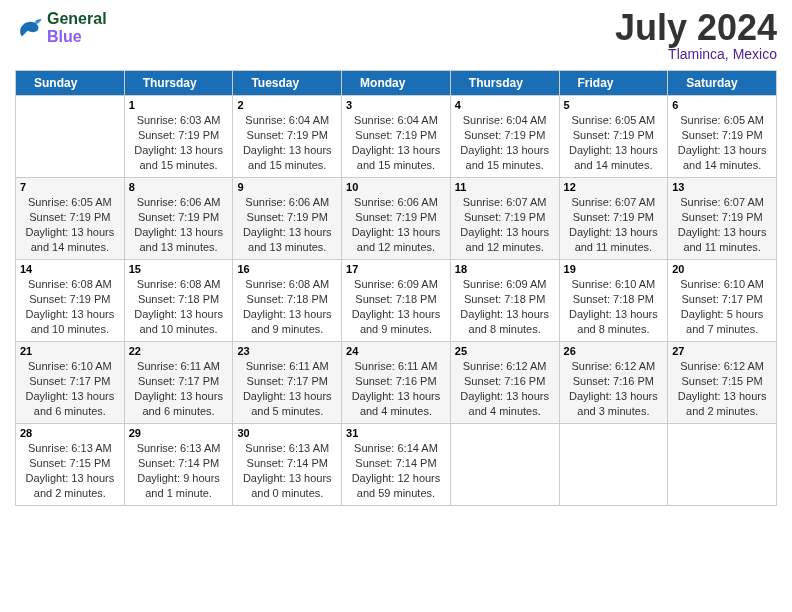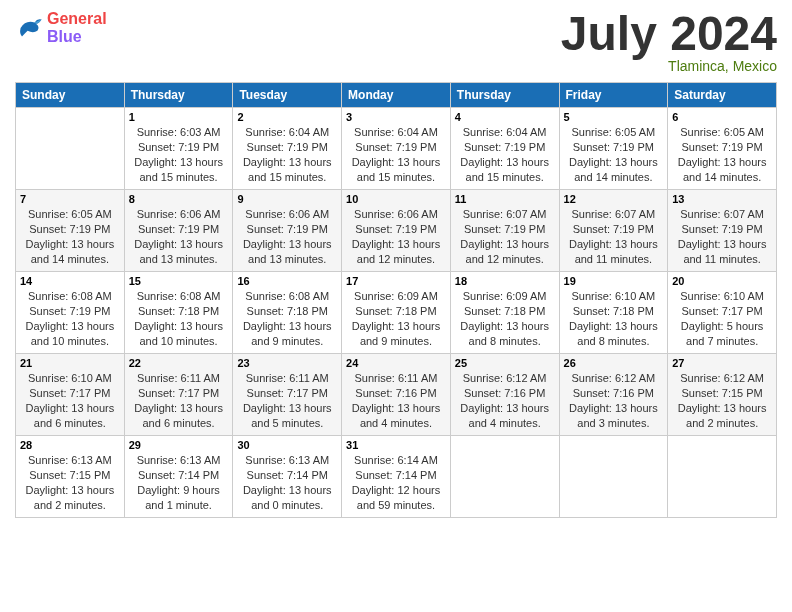--- a/index.html
+++ b/index.html
@@ -27,38 +27,38 @@
       gap: 4px;
     }
     .logo-bird {
       width: 28px;
       height: 28px;
     }
     .title-block {
       text-align: right;
     }
     .month-title {
-      font-size: 48px;
+      font-size: 36px;
       font-weight: bold;
       color: #333;
       line-height: 1;
     }
     .location {
       font-size: 14px;
-      color: #4d7c0f;
+      color: #4c1d95;
     }
     .calendar {
       width: 100%;
       border-collapse: collapse;
       font-size: 10px;
     }
     .calendar th {
       background: #1a6eb5;
       color: #fff;
-      padding: 5px 6px;
+      padding: 5px 18px;
       text-align: left;
       font-size: 12px;
       font-weight: bold;
       border: 1px solid #ccc;
     }
     .calendar td {
       border: 1px solid #ccc;
       vertical-align: top;
       padding: 3px 4px;
       width: calc(100% / 7);
@@ -87,21 +87,21 @@
 <body>
 
 <div class="page">
   <div class="header">
     <div class="logo">
       <svg class="logo-bird" viewBox="0 0 40 40">
         <path d="M8 20 Q15 8 28 12 Q32 6 38 8 Q34 14 30 14 Q36 18 32 24 Q26 28 18 24 Q14 28 10 32 Q6 28 8 20Z" fill="#1a6eb5"></path>
         <path d="M28 12 Q32 10 38 8 Q34 14 30 14Z" fill="#4a9fd4"></path>
       </svg>
       <div>
-        <div style="font-size:16px;font-weight:bold;color:#ef4444;line-height:1.1;">General</div>
+        <div style="font-size:16px;font-weight:bold;color:#14532d;line-height:1.1;">General</div>
         <div style="font-size:16px;font-weight:bold;color:#8b5cf6;line-height:1.1;">Blue</div>
       </div>
     </div>
     <div class="title-block">
       <div class="month-title">July 2024</div>
       <div class="location">Tlaminca, Mexico</div>
     </div>
   </div>
 
   <table class="calendar">

